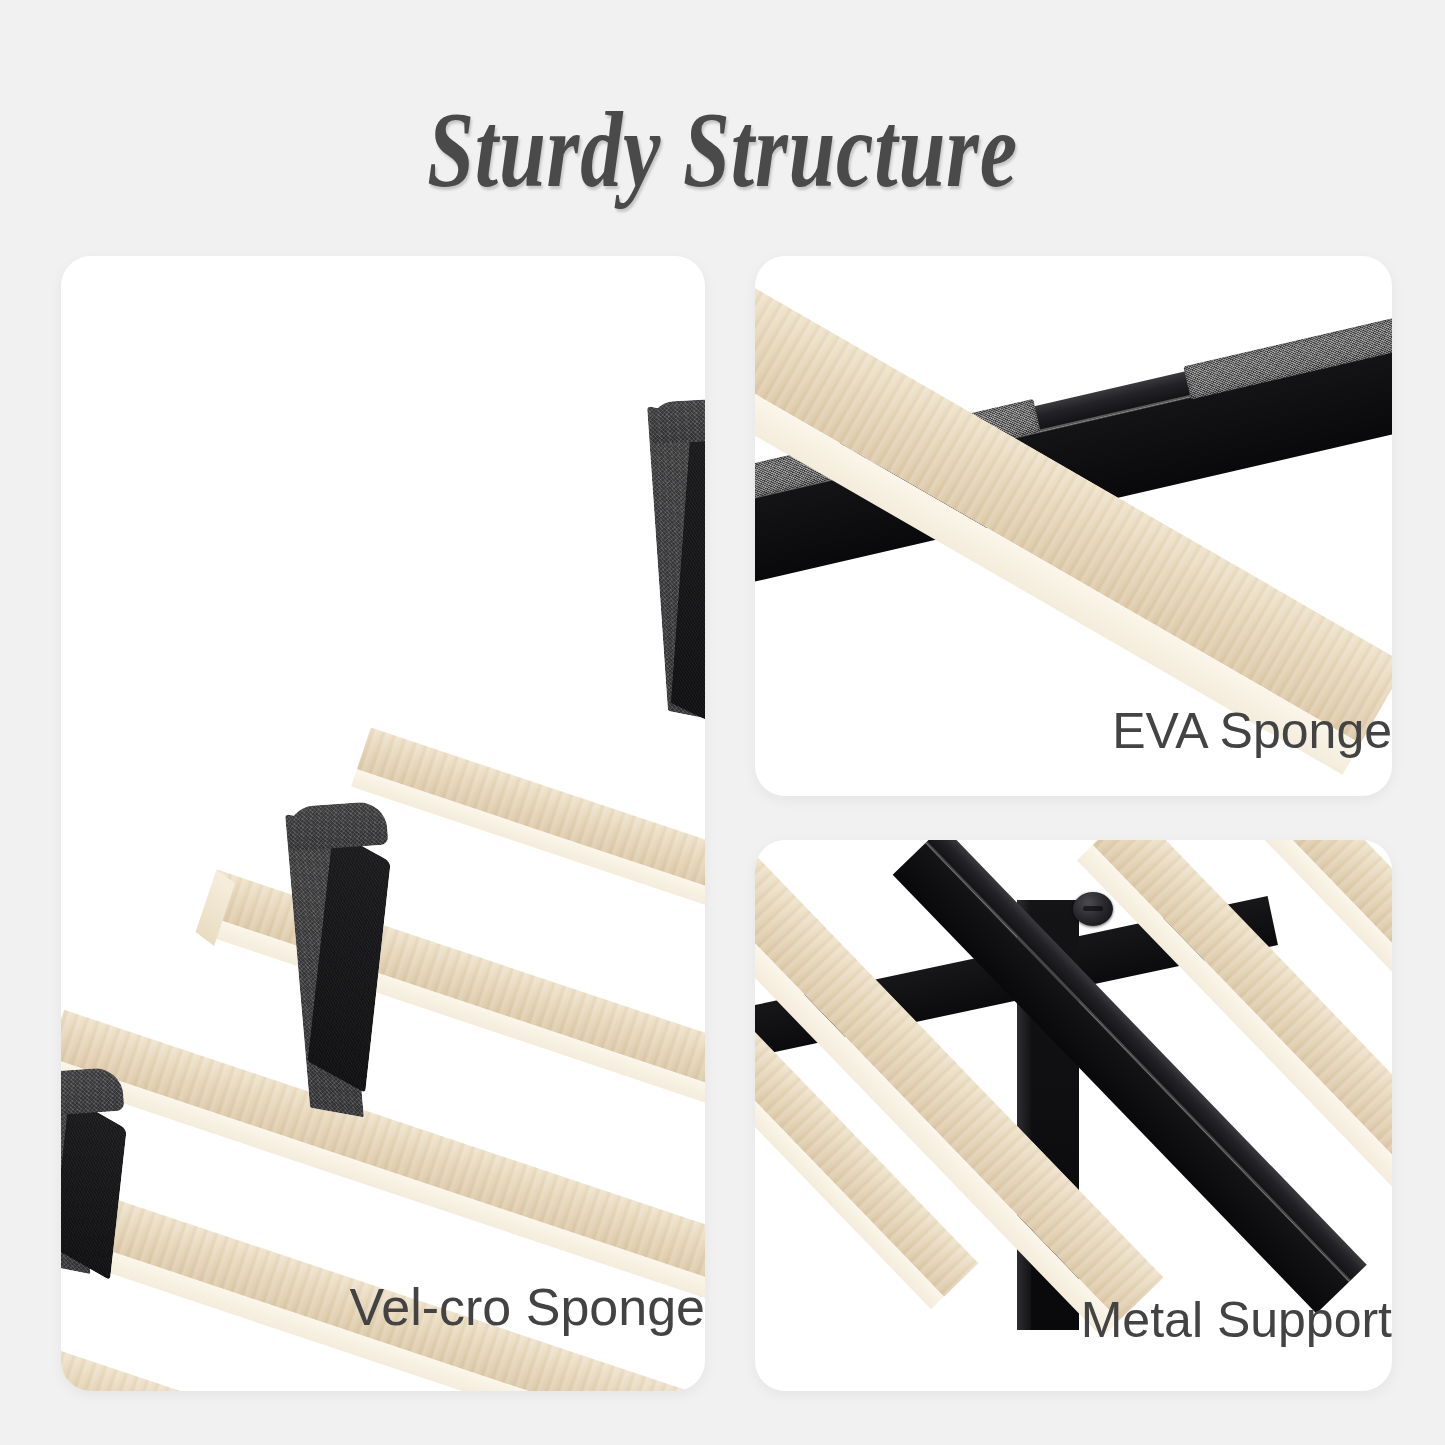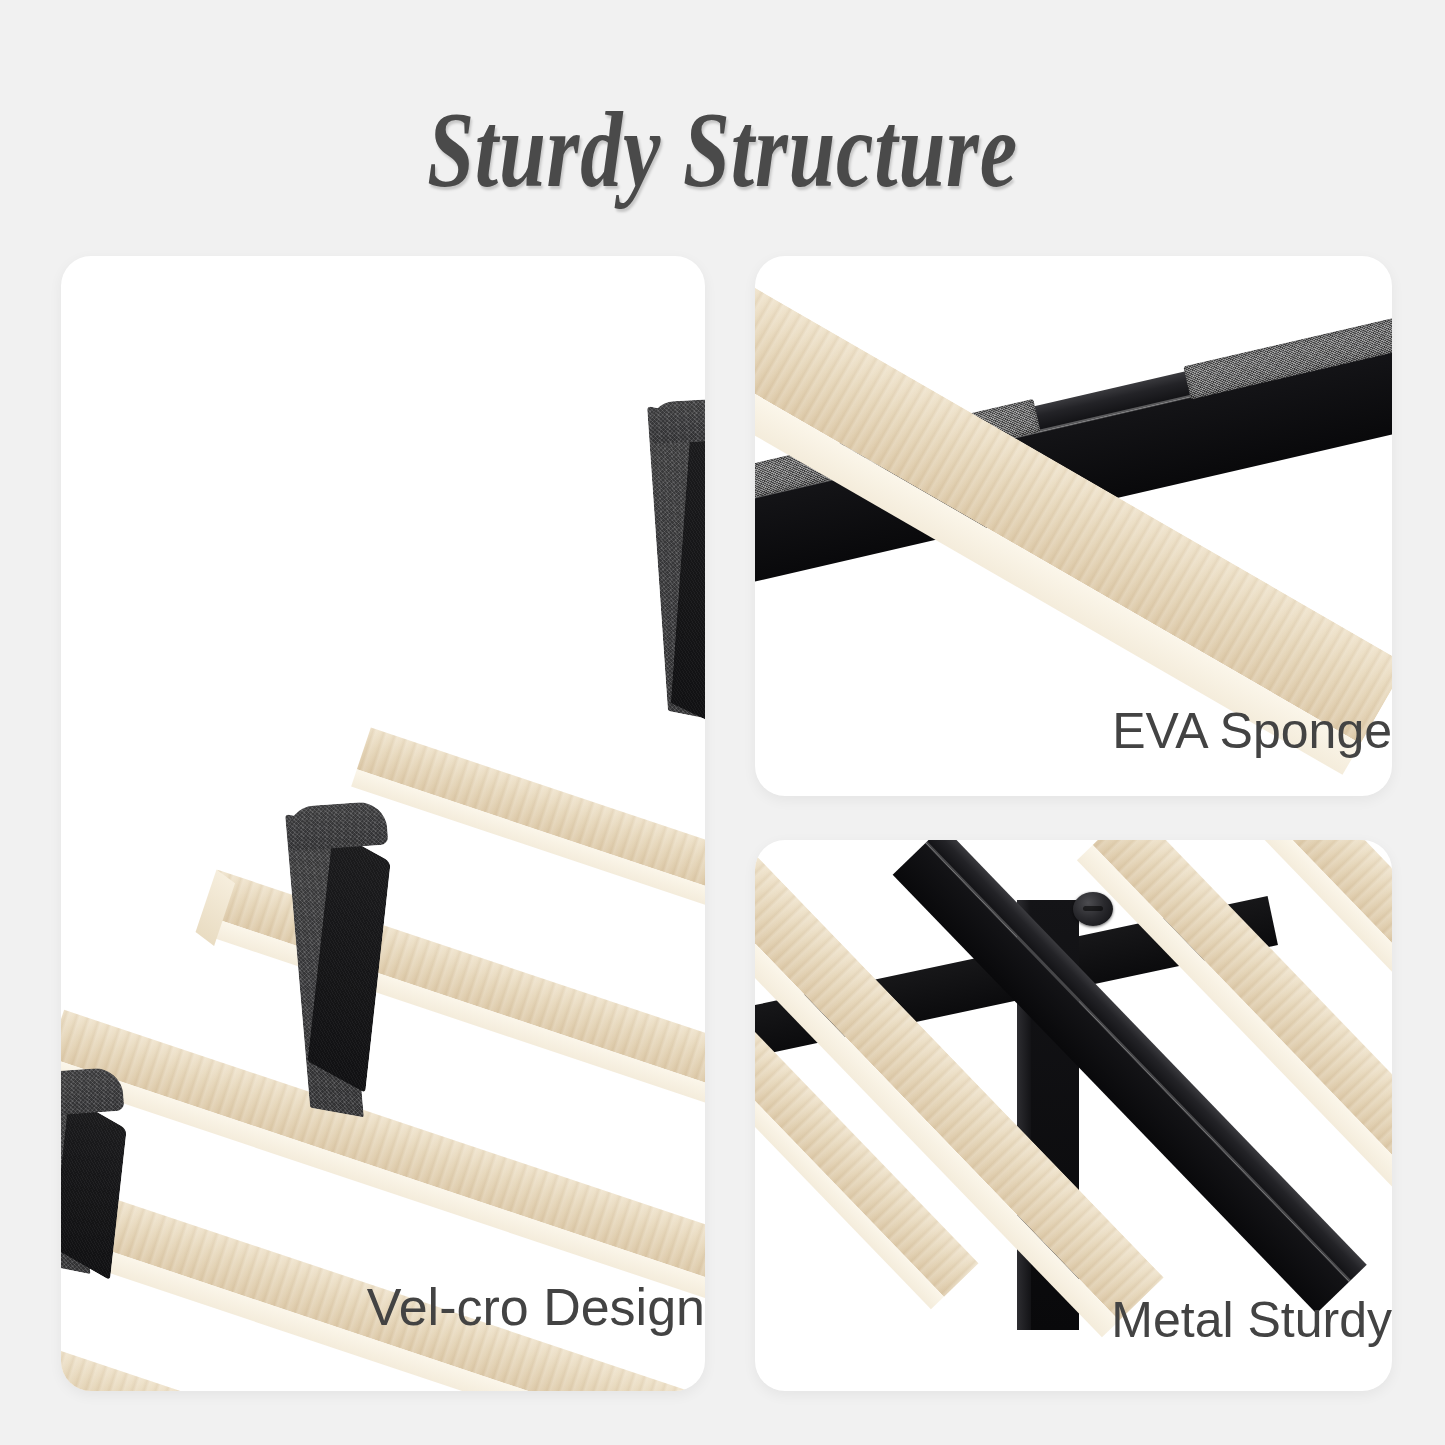--- a/index.html
+++ b/index.html
@@ -198,21 +198,21 @@
       <div class="strap-lit" style="position:absolute; left:2px; top:18px; width:100px; height:44px; border-radius:28px 28px 8px 8px; transform:rotate(-4deg);"></div>
     </div>
 
     <div style="position:absolute; left:-38px; top:800px; width:230px; height:240px;">
       <div class="strap-lit" style="position:absolute; left:0; top:24px; width:52px; height:180px; transform:skewY(16deg) rotate(-5deg); transform-origin:top left; border-radius:4px 14px 2px 2px;"></div>
       <div class="strap-shadow" style="position:absolute; left:46px; top:40px; width:58px; height:160px; transform:skewY(25deg) rotate(6deg); transform-origin:top left; border-radius:12px 6px 4px 4px;"></div>
       <div class="strap-lit" style="position:absolute; left:2px; top:14px; width:98px; height:44px; border-radius:28px 28px 8px 8px; transform:rotate(-4deg);"></div>
     </div>
 
   </div>
-  <div class="caption cap-left">Vel-cro Design</div>
+  <div class="caption cap-left">Vel-cro Sponge</div>
 </div>
 
 <div class="card card-tr">
   <div class="card-scene">
 
     <div style="position:absolute; left:-60px; top:230px; width:820px; height:108px; transform:rotate(-13deg); transform-origin:left center;">
       <div class="metal-top" style="position:absolute; left:0; top:0;   width:100%; height:26px;"></div>
       <div class="metal-side" style="position:absolute; left:0; top:26px; width:100%; height:82px;"></div>
       <div style="position:absolute; left:0; top:24px; width:100%; height:3px; background:rgba(255,255,255,0.30);"></div>
     </div>
@@ -262,14 +262,14 @@
       <div class="face" style="height:56px;"></div>
       <div class="bevel" style="top:56px; height:22px;"></div>
     </div>
 
     <div class="slat" style="left:548px; top:-64px; width:420px; height:72px; transform:rotate(46deg); transform-origin:left top;">
       <div class="face" style="height:52px;"></div>
       <div class="bevel" style="top:52px; height:20px;"></div>
     </div>
 
   </div>
-  <div class="caption cap-br">Metal Sturdy</div>
+  <div class="caption cap-br">Metal Support</div>
 </div>
 
 </body></html>

